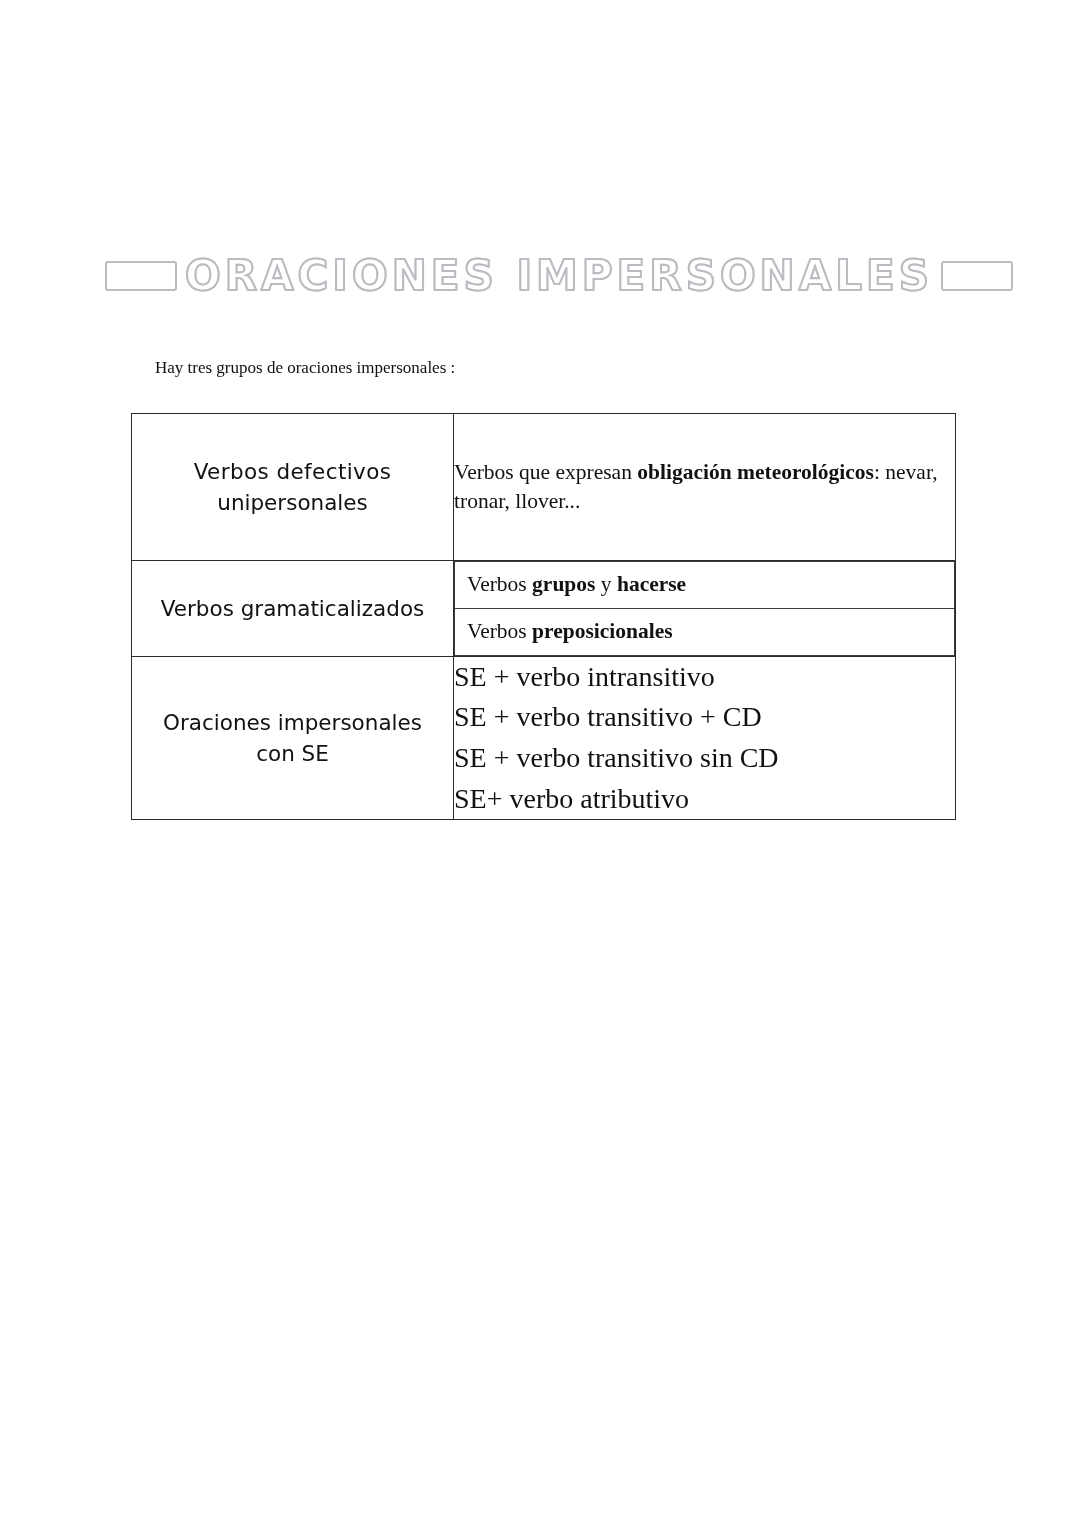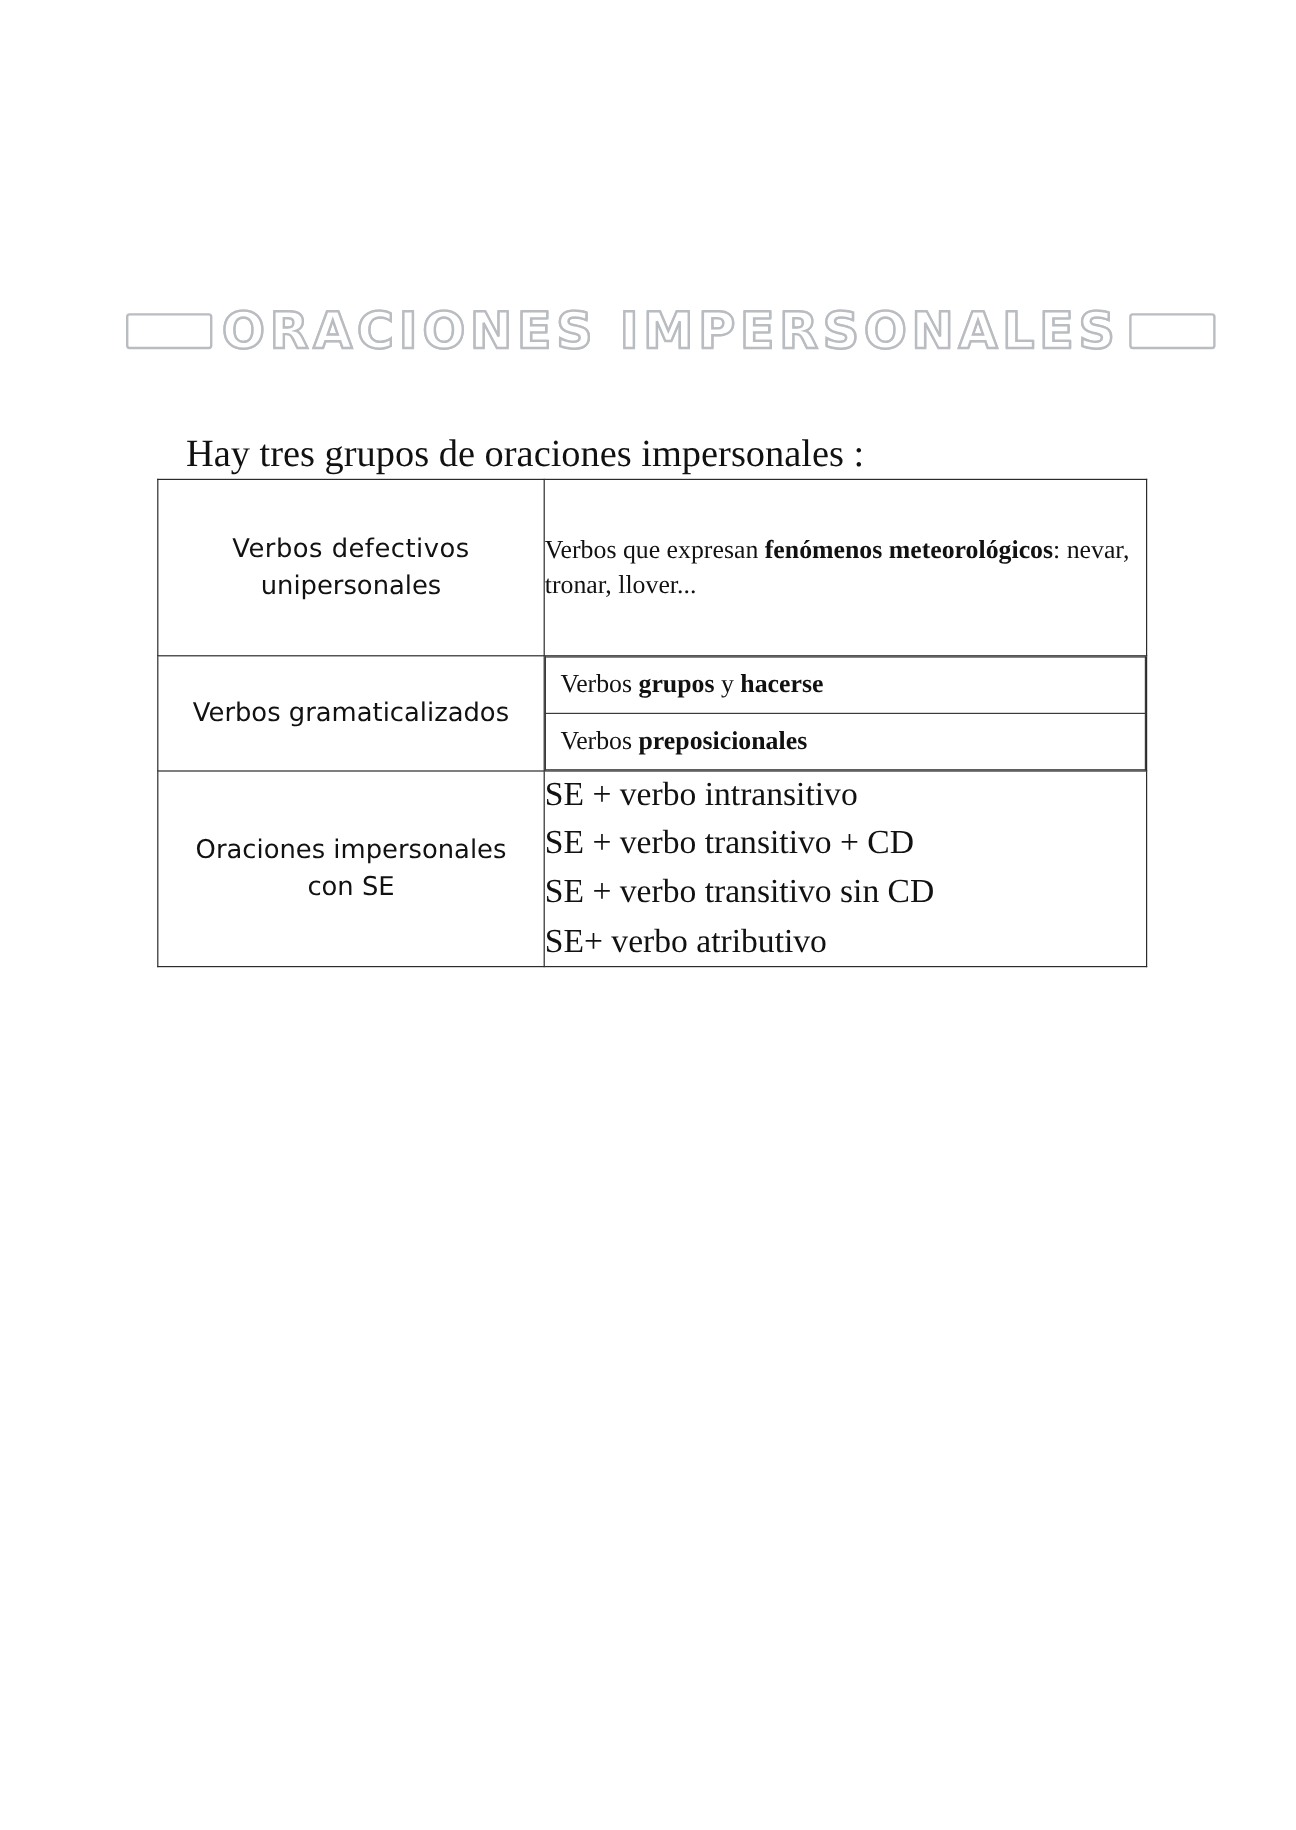--- a/index.html
+++ b/index.html
@@ -53,29 +53,29 @@
        0  1px 0 #c3c6ca;
     white-space: nowrap;
     padding: 0 8px;
   }
 
   
   .intro {
     position: absolute;
     top: 357px;
     left: 155px;
-    font-size: 32px;
+    font-size: 17px;
     line-height: 1.3;
     color: #111;
   }
 
   
   .main-table {
     position: absolute;
-    top: 399px;
+    top: 413px;
     left: 131px;
     width: 824px;
     border-collapse: collapse;
     table-layout: fixed;
     padding-left: 25px;
   }
   .main-table td {
     border: 1px solid #2b2b2b;
     vertical-align: middle;
     padding: 0;
@@ -156,21 +156,21 @@
       <col class="col-right">
     </colgroup>
     <tbody>
 
       <tr class="row-1">
         <td class="cat-cell">
           <span class="ln sp">Verbos  defectivos</span>
           <span class="ln">unipersonales</span>
         </td>
         <td class="desc-cell">
-          <p><span>Verbos que expresan </span><b>fenómenos meteorológicos</b><span>: nevar, tronar, llover...</span></p>
+          <p><span>Verbos que expresan </span><b>obligación meteorológicos</b><span>: nevar, tronar, llover...</span></p>
         </td>
       </tr>
 
       <tr class="row-2">
         <td class="cat-cell">
           <span class="ln">Verbos gramaticalizados</span>
         </td>
         <td class="sub-wrap">
           <table class="sub-table">
             <tbody>

